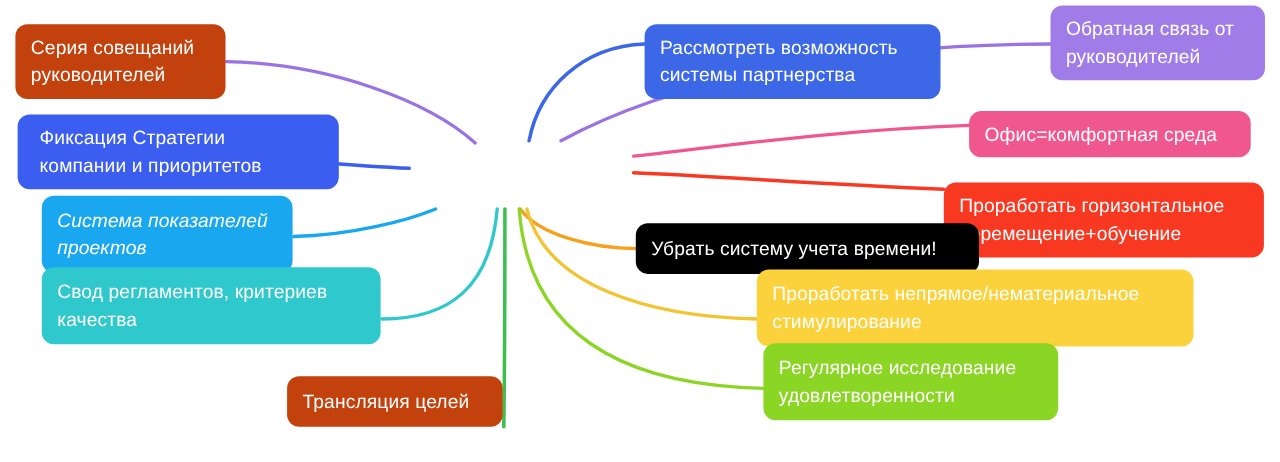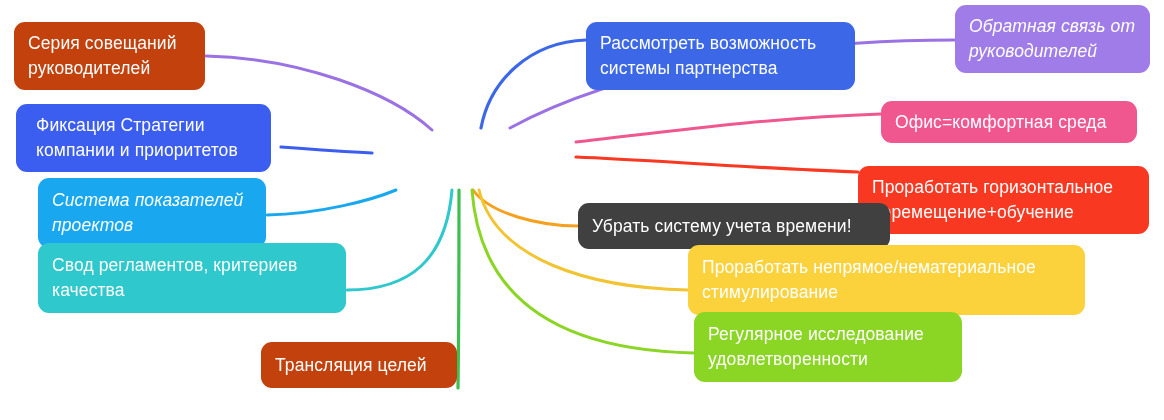--- a/index.html
+++ b/index.html
@@ -62,34 +62,34 @@
       <path d="M 858 172 C 750 168 650 160 576 157" stroke="#f93822" stroke-width="3.2" fill="none" stroke-linecap="round"></path>
       <path d="M 578 226 C 540 226 490 214 473 190" stroke="#f6a11e" stroke-width="3" fill="none" stroke-linecap="round"></path>
       <path d="M 688 290 C 590 288 496 260 479 190" stroke="#f2c431" stroke-width="3" fill="none" stroke-linecap="round"></path>
       <path d="M 694 353 C 560 350 480 300 472 190" stroke="#8bd524" stroke-width="3" fill="none" stroke-linecap="round"></path>
     </svg>
 
 
   <div id="nodes">
       <div class="node" style="left: 14px; top: 22px; width: 191px; height: 68px; background: #c2410c;">Серия совещаний
 руководителей</div>
-      <div class="node" style="left: 16px; top: 104px; width: 255px; height: 68px; background: rgb(59, 94, 240); padding-left: 20px;">Фиксация Стратегии
+      <div class="node" style="left: 16px; top: 104px; width: 292px; height: 68px; background: rgb(59, 94, 240); padding-left: 20px;">Фиксация Стратегии
 компании и приоритетов</div>
       <div class="node" style="left: 38px; top: 178px; width: 228px; height: 70px; background: rgb(25, 168, 239); font-style: italic;">Система показателей
 проектов</div>
       <div class="node" style="left: 38px; top: 243px; width: 308px; height: 70px; background: rgb(46, 200, 205);">Свод регламентов, критериев
 качества</div>
       <div class="node" style="left: 261px; top: 342px; width: 196px; height: 46px; background: #c2410c;">Трансляция целей</div>
       <div class="node" style="left: 586px; top: 6px; width: 269px; height: 68px; background: rgb(60, 104, 232); margin-top: 16px;">Рассмотреть возможность
 системы партнерства</div>
-      <div class="node" style="left: 955px; top: 5px; width: 195px; height: 68px; background: rgb(160, 124, 232); font-style: italic;">Обратная связь от
+      <div class="node" style="left: 955px; top: 5px; width: 195px; height: 68px; background: rgb(160, 124, 232);">Обратная связь от
 руководителей</div>
       <div class="node" style="left: 881px; top: 101px; width: 256px; height: 42px; background: rgb(240, 87, 143);">Офис=комфортная среда</div>
       <div class="node" style="left: 858px; top: 138px; width: 291px; height: 68px; background: rgb(249, 56, 34); margin-top: 28px;">Проработать горизонтальное
 перемещение+обучение</div>
-      <div class="node" style="left: 578px; top: 203px; width: 312px; height: 46px; background: #404040;">Убрать систему учета времени!</div>
+      <div class="node" style="left: 578px; top: 203px; width: 312px; height: 46px; background: #000000;">Убрать систему учета времени!</div>
       <div class="node" style="left: 688px; top: 245px; width: 397px; height: 70px; background: rgb(251, 210, 60);">Проработать непрямое/нематериальное
 стимулирование</div>
       <div class="node" style="left: 694px; top: 312px; width: 268px; height: 70px; background: rgb(139, 213, 36);">Регулярное исследование
 удовлетворенности</div>
     </div>
 
 </div>
 
 </body></html>

